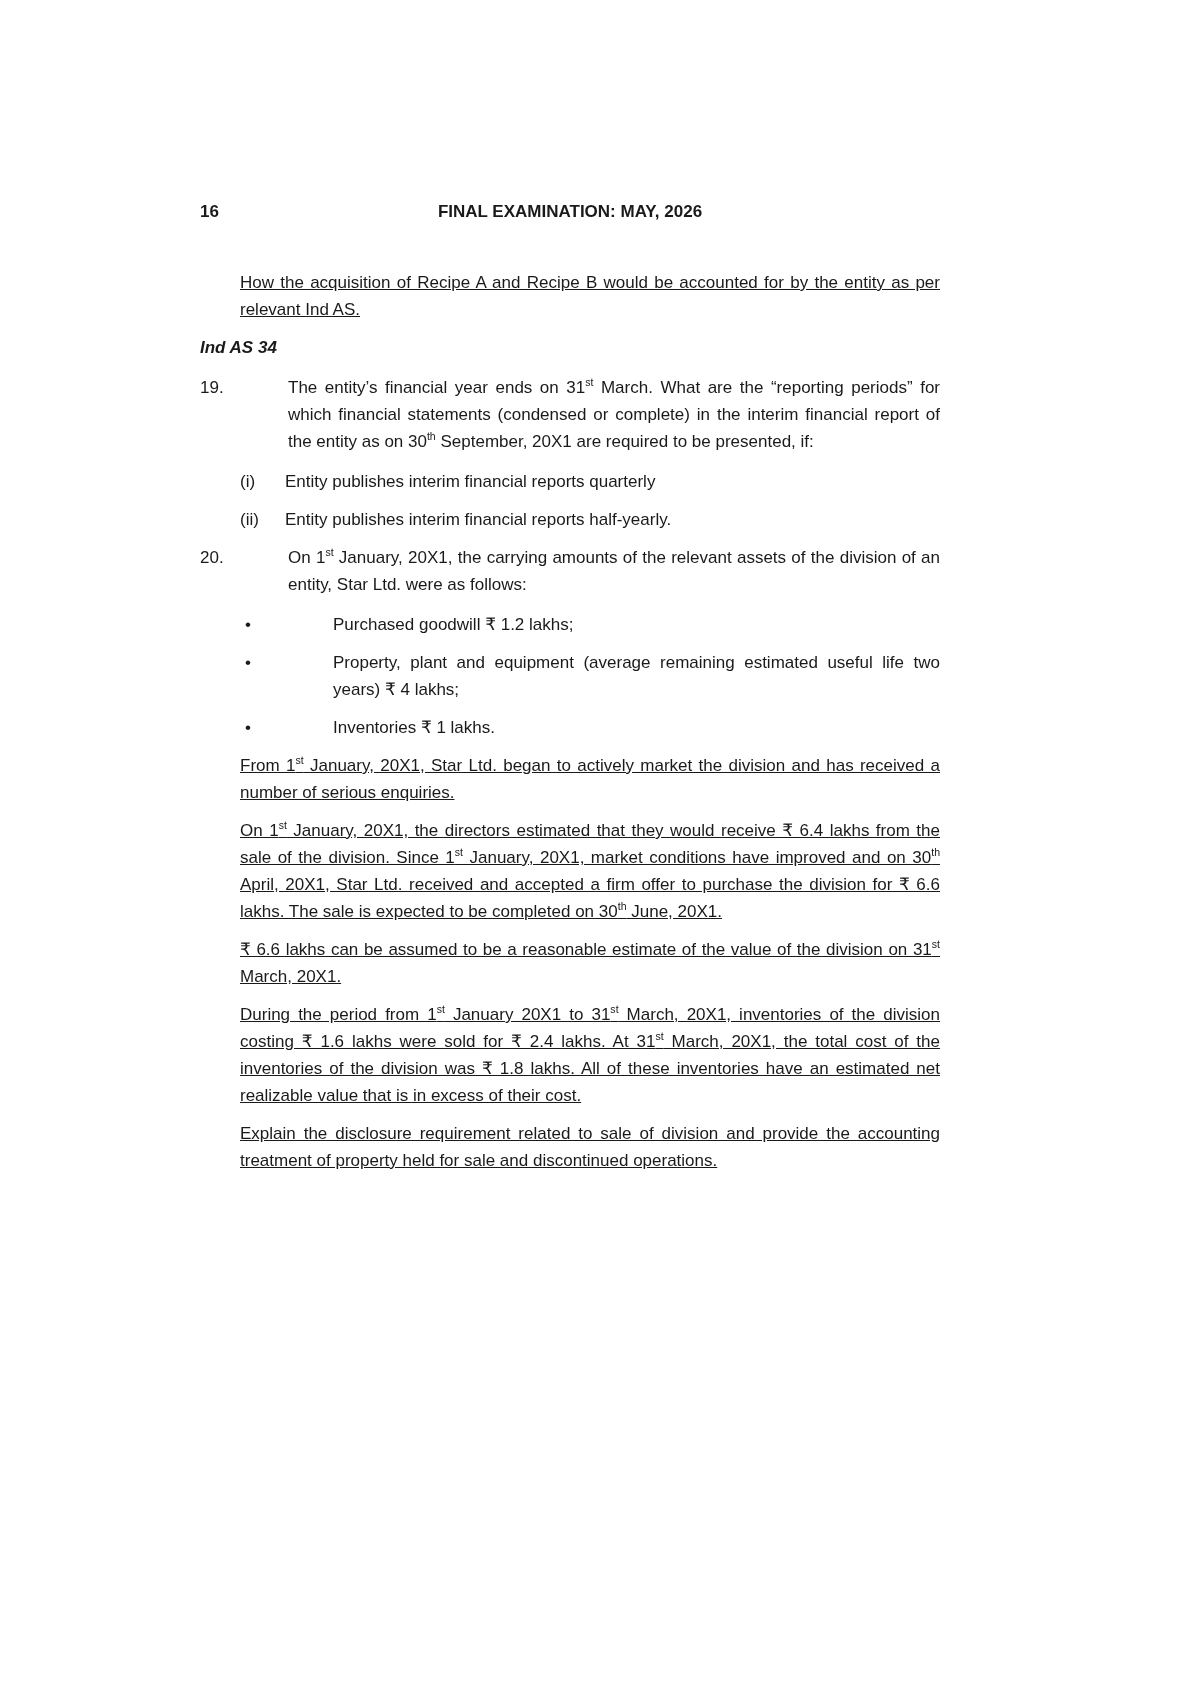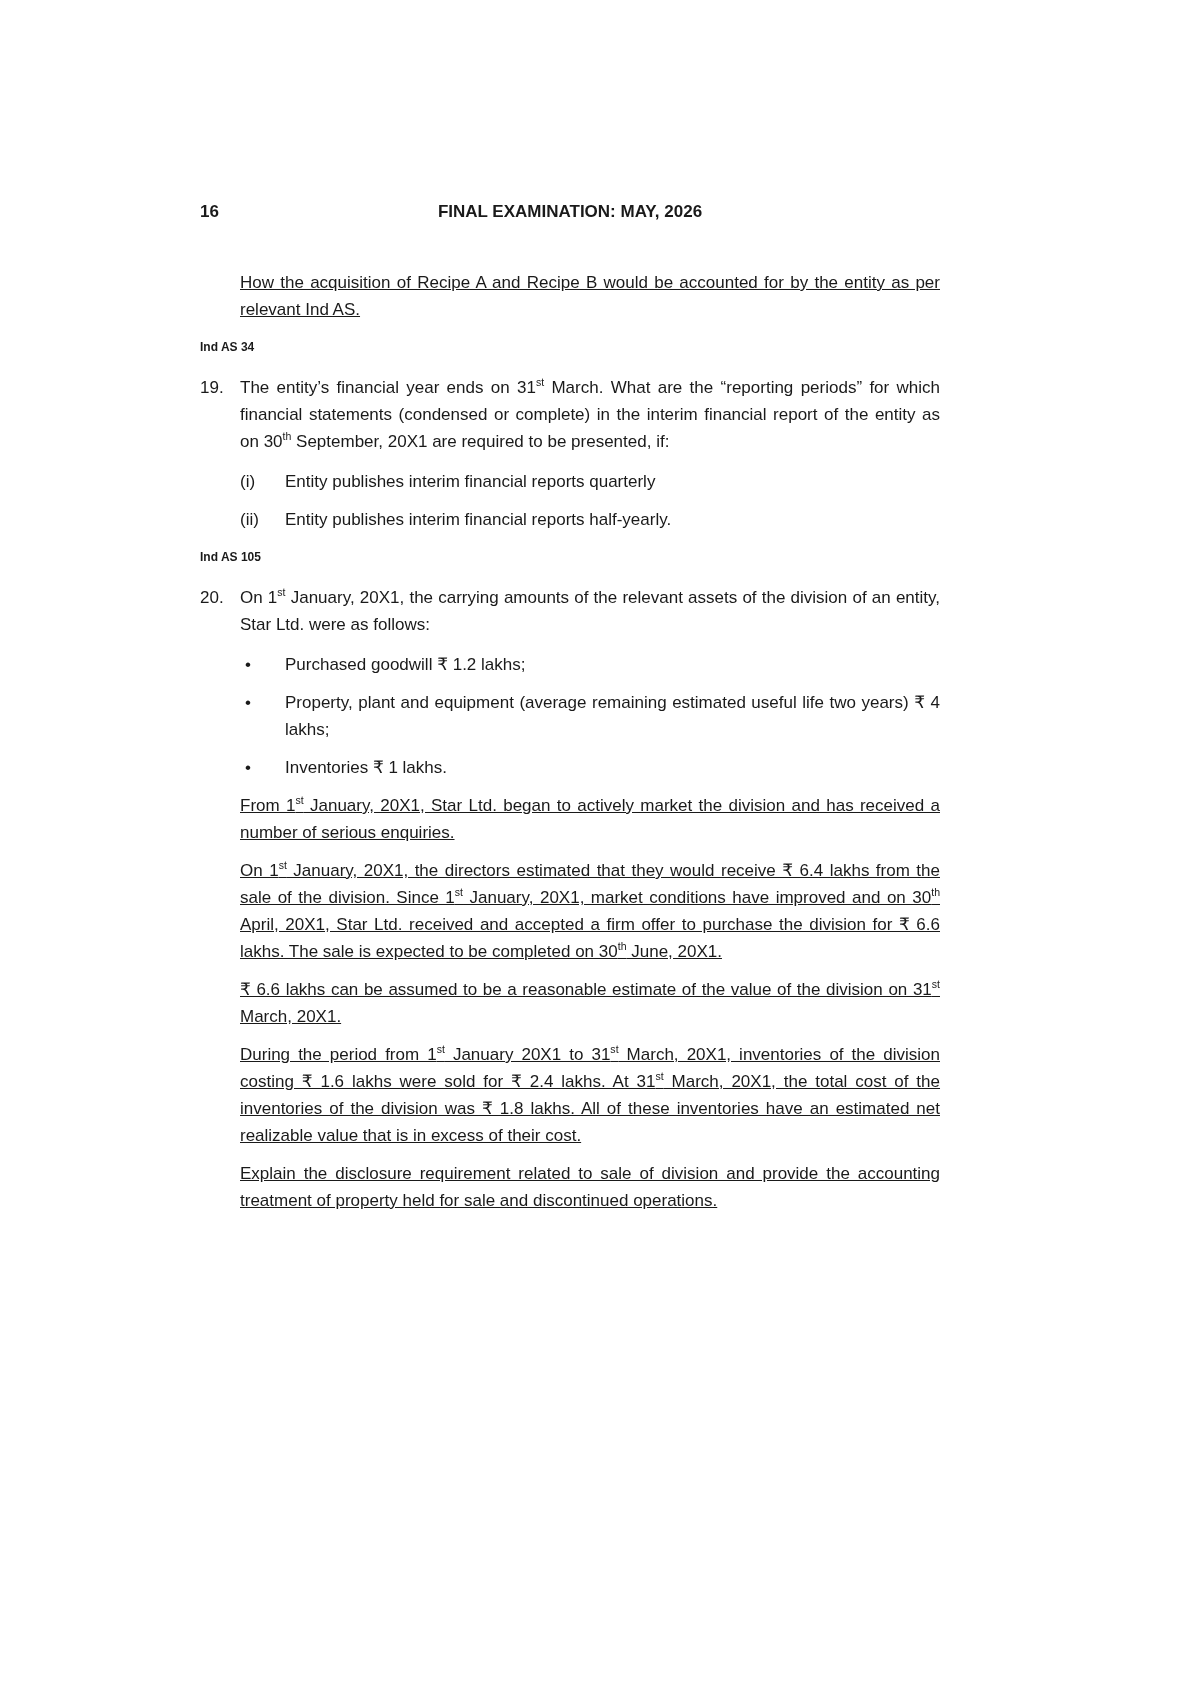--- a/index.html
+++ b/index.html
@@ -37,28 +37,30 @@
   .header-title {
     display: block;
     text-align: center;
   }
   .para {
     margin: 0 0 11px 0;
     text-decoration: underline;
   }
   .justify {
     text-align: justify;
+    margin-left: 48px;
   }
   .indent1 {
     margin-left: 40px;
   }
   .section-heading {
-    font-size: 12px;
+    font-size: 17px;
     font-weight: 700;
     margin: 0 0 13px 0;
+    font-style: italic;
   }
   .qitem {
     position: relative;
     padding-left: 40px;
     margin: 0 0 13px 0;
   }
   .qitem .marker {
     position: absolute;
     left: 0;
     top: 0;
@@ -115,21 +117,20 @@
     <div class="subitem">
       <span class="marker">(i)</span>
       <div>Entity publishes interim financial reports quarterly</div>
     </div>
 
     <div class="subitem">
       <span class="marker">(ii)</span>
       <div>Entity publishes interim financial reports half-yearly.</div>
     </div>
 
-    <h3 class="section-heading">Ind AS 105</h3>
 
     <div class="qitem">
       <span class="marker">20.</span>
       <div class="justify">On 1<sup>st</sup> January, 20X1, the carrying amounts of the relevant assets of the division of an entity, Star Ltd. were as follows:</div>
     </div>
 
     <div class="bullet-item">
       <span class="marker">•</span>
       <div class="justify">Purchased goodwill ₹ 1.2 lakhs;</div>
     </div>

